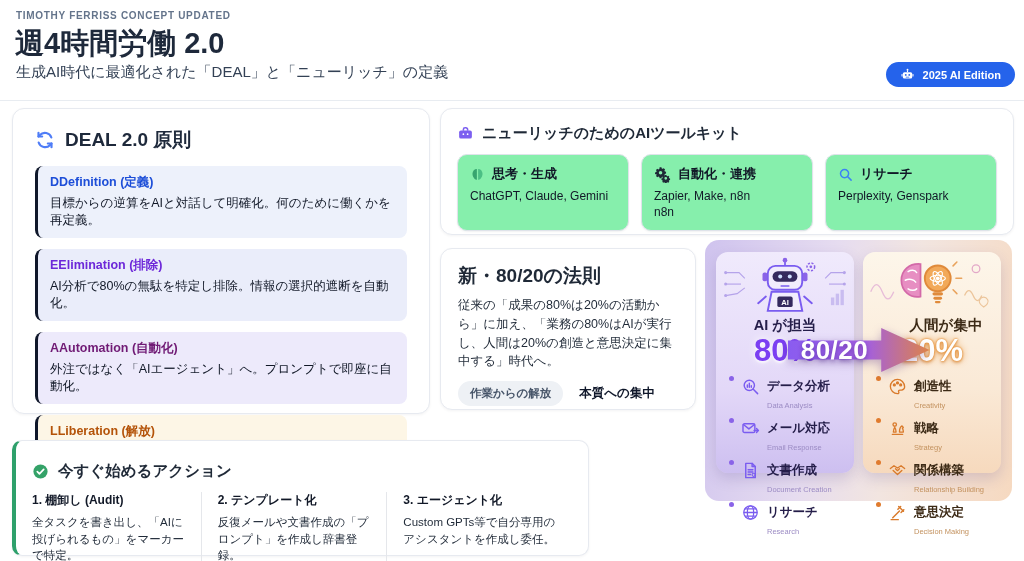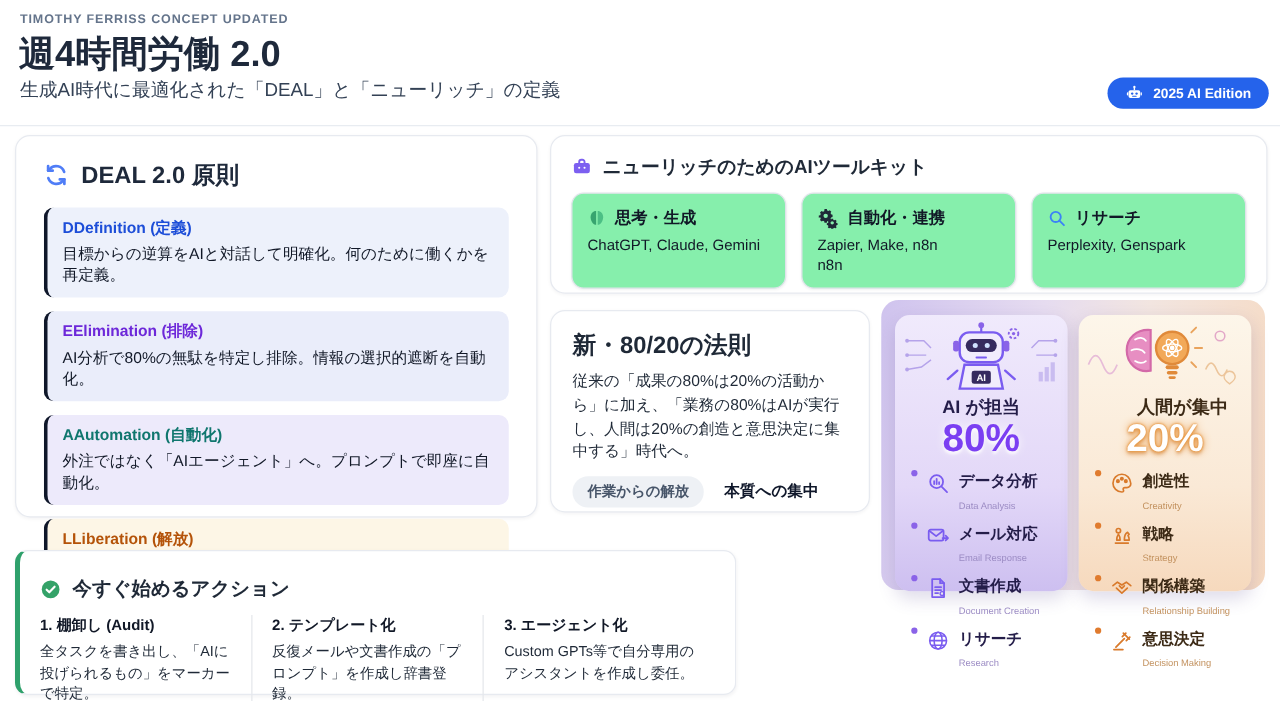--- a/index.html
+++ b/index.html
@@ -20,42 +20,42 @@
           box-shadow:0 1px 3px rgba(15,23,42,.05); }
 
   
   .deal-card { left:12px; top:108px; width:418px; height:306px; padding:18px 22px; }
   .deal-head { display:flex; align-items:center; gap:10px; font-size:19px; font-weight:800; color:#1e293b; margin-bottom:13px; }
   .deal-item { border-left:3px solid #0f172a; border-radius:8px; padding:8px 12px 9px; margin-bottom:11px; }
   .deal-item .dt { font-size:12.5px; font-weight:700; }
   .deal-item .dx { font-size:12.5px; color:#111827; margin-top:4px; font-weight:500; }
   .di-d { background:#edf1fb; } .di-d .dt { color:#1d4ed8; }
   .di-e { background:#eaedfa; } .di-e .dt { color:#6d28d9; }
-  .di-a { background:#edeafb; } .di-a .dt { color:#0f766e; }
+  .di-a { background:#edeafb; } .di-a .dt { color:#701a75; }
   .di-l { background:#fdf6e6; } .di-l .dt { color:#b45309; }
 
   
   .toolkit-card { left:440px; top:108px; width:574px; height:127px; padding:15px 16px; }
   .tk-head { display:flex; align-items:center; gap:8px; font-size:15px; font-weight:800; color:#1f2937; margin-bottom:11px; }
   .tk-row { display:flex; gap:12px; }
   .tk-card { flex:1; border:1px solid #dfe3ea; border-radius:10px; padding:10px 12px; background:#86efac;
              box-shadow:0 1px 2px rgba(15,23,42,.06); min-height:60px; }
   .tk-title { display:flex; align-items:center; gap:7px; font-size:13px; font-weight:700; color:#111827; margin-bottom:6px; }
   .tk-tools { font-size:12px; color:#111827; line-height:1.3; white-space:pre-line; }
 
   
   .law-card { left:440px; top:248px; width:256px; height:162px; padding:14px 17px; }
   .law-title { font-size:19px; font-weight:800; color:#1f2937; }
   .law-body { font-size:12.5px; color:#1f2937; line-height:1.5; margin-top:7px; }
   .law-tags { display:flex; align-items:center; gap:16px; margin-top:10px; }
   .tag-pill { background:#eef1f5; color:#475569; font-size:11.5px; font-weight:600; padding:5px 12px; border-radius:14px; }
   .tag-bold { font-size:12.5px; font-weight:800; color:#0f172a; }
 
   
-  .graphic { position:absolute; left:705px; top:240px; width:307px; height:232px; border-radius:14px;
+  .graphic { position:absolute; left:705px; top:240px; width:307px; height:261px; border-radius:14px;
              background:linear-gradient(100deg,#cfc3ee 0%,#e6dcf0 38%,#f2e5e0 62%,#f6d9c0 100%); }
   .g-card { position:absolute; top:12px; width:138px; height:221px; border-radius:12px; text-align:center;
             box-shadow:0 6px 14px rgba(80,60,140,.18); }
   .g-left  { left:11px;  background:linear-gradient(180deg,#f0eafc 0%,#e3d8f8 62%,#cdbff0 100%); }
   .g-right { right:11px; background:linear-gradient(180deg,#fdf6ea 0%,#fae9d6 62%,#f6d9bd 100%); }
   .g-illus { margin-top:5px; height:58px; }
   .g-label { font-size:14.5px; font-weight:800; margin-top:1px; }
   .g-left .g-label { color:#241d49; } .g-right .g-label { color:#3c2a16;padding-left:28px; }
   .g-pct { font-size:31px; font-weight:800; line-height:1.05; }
   .g-left .g-pct { color:#7b3ff2; text-shadow:0 0 8px rgba(255,255,255,.95), 0 2px 2px rgba(255,255,255,.7); }
@@ -302,20 +302,24 @@
                 <circle cx="12" cy="12" r="8.5"></circle>
                 <ellipse cx="12" cy="12" rx="4" ry="8.5"></ellipse>
                 <path d="M3.5 12h17M4.9 7.3h14.2M4.9 16.7h14.2"></path>
               </svg>
           </span>
           <span><span class="g-jp">リサーチ</span><br><span class="g-en">Research</span></span>
         </div>
       </div>
     </div>
 
+    <div class="ratio-arrow">
+      <div class="arrow-shape"></div>
+      <div class="ratio-text">80/20</div>
+    </div>
 
     <div class="g-card g-right">
       <div class="g-illus">
         <svg width="134" height="58" viewBox="0 0 140 60">
           <path d="M6 36c4-10 8-10 12 0s8 10 12 0" stroke="#e7bcd8" stroke-width="1.4" fill="none"></path>
           <path d="M104 40c3-7 6-7 9 0s6 7 9 0" stroke="#ecc59b" stroke-width="1.4" fill="none"></path>
           <circle cx="116" cy="12" r="4" fill="none" stroke="#e3a8c8" stroke-width="1.3"></circle>
           <path d="M58 7c-12-1-20 7-20 17 0 11 9 19 20 17z" fill="#e78ec2" stroke="#d369a8" stroke-width="1.8"></path>
           <path d="M45 15c3-2 7-2 9 1M42 24c4-2 9-1 11 2M45 33c3 2 7 2 9 0" stroke="#fff" stroke-width="1.5" fill="none" stroke-linecap="round"></path>
           <circle cx="76" cy="22" r="13.5" fill="#f2a959" stroke="#e08a3a" stroke-width="2"></circle>

